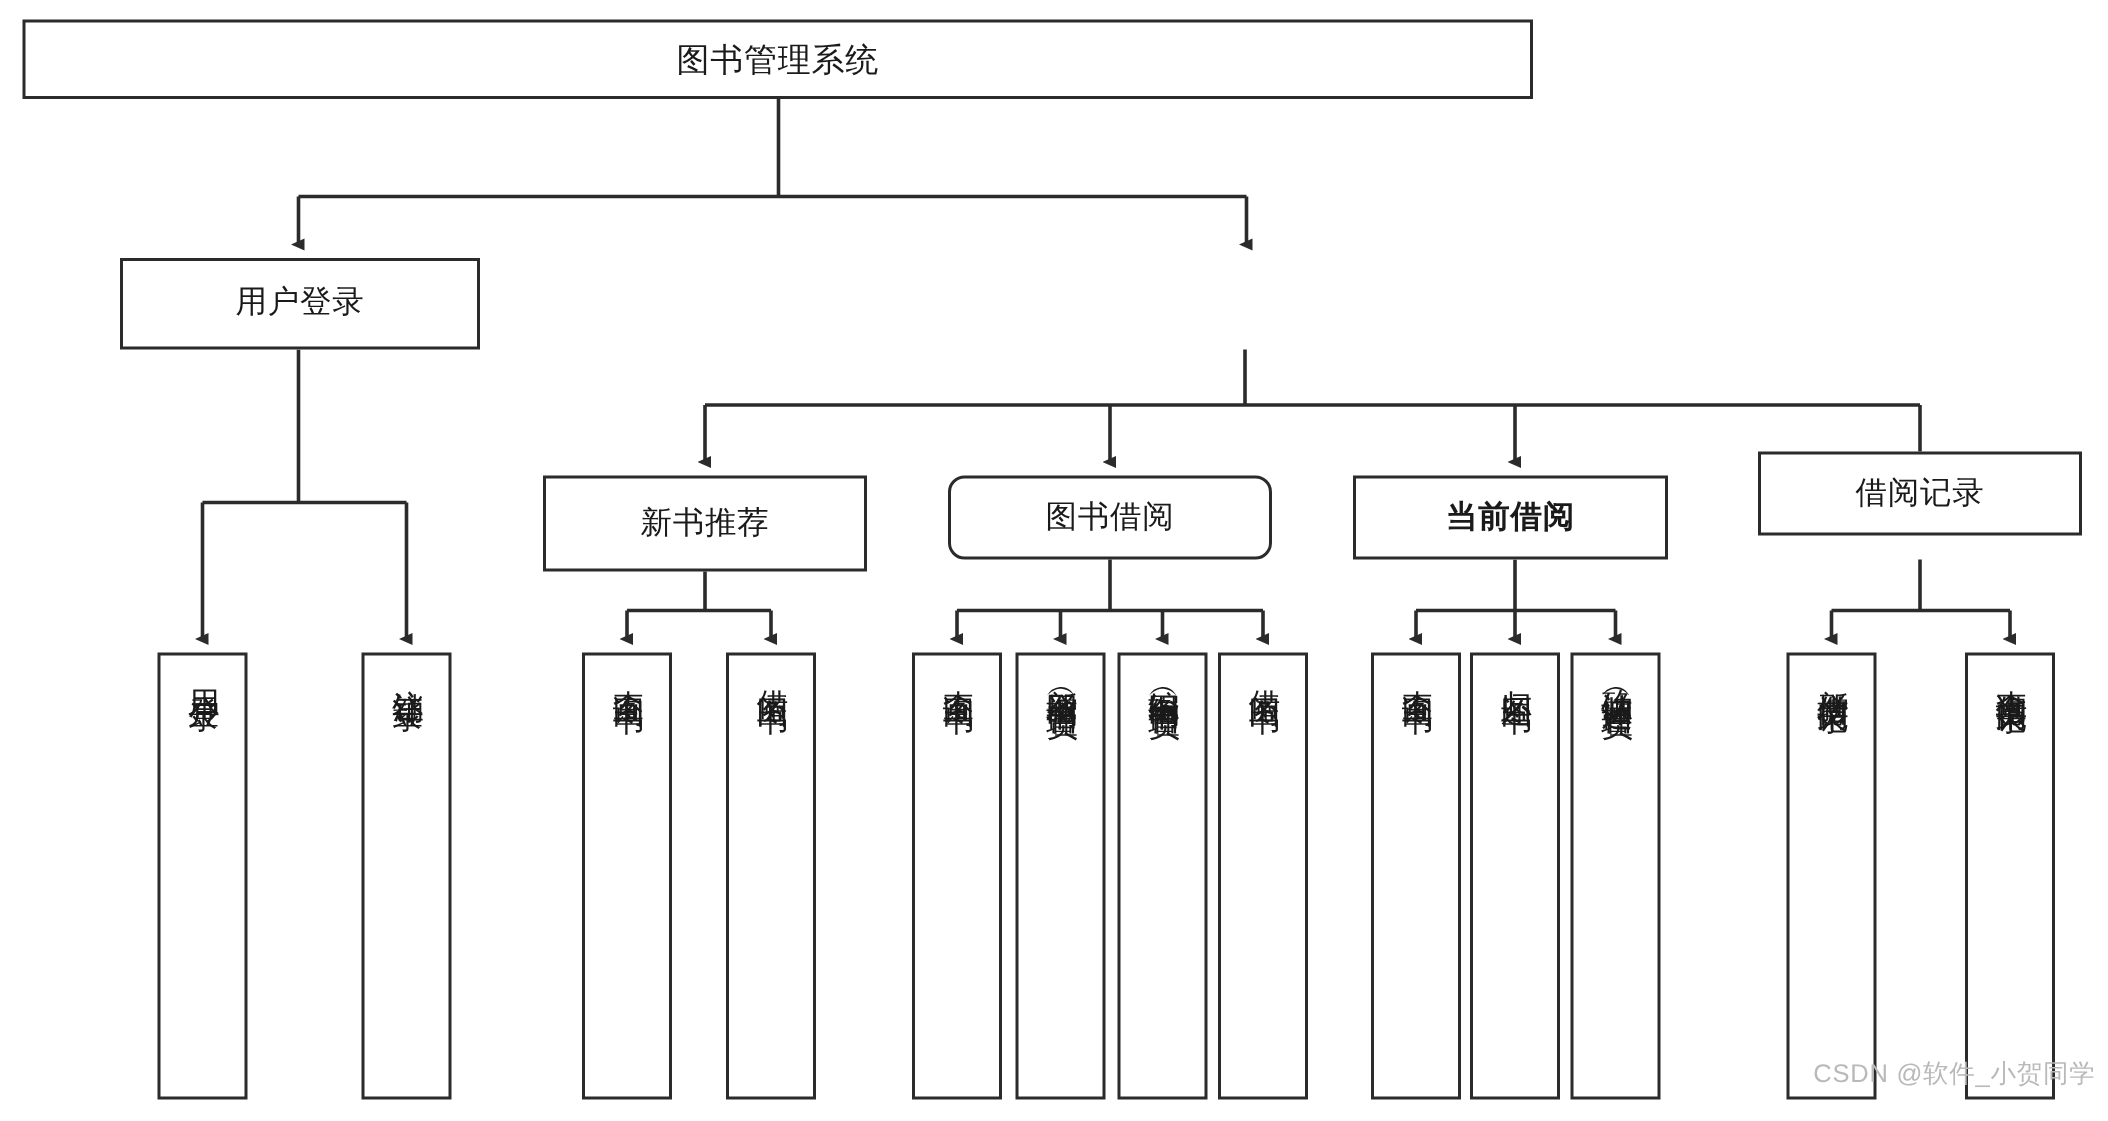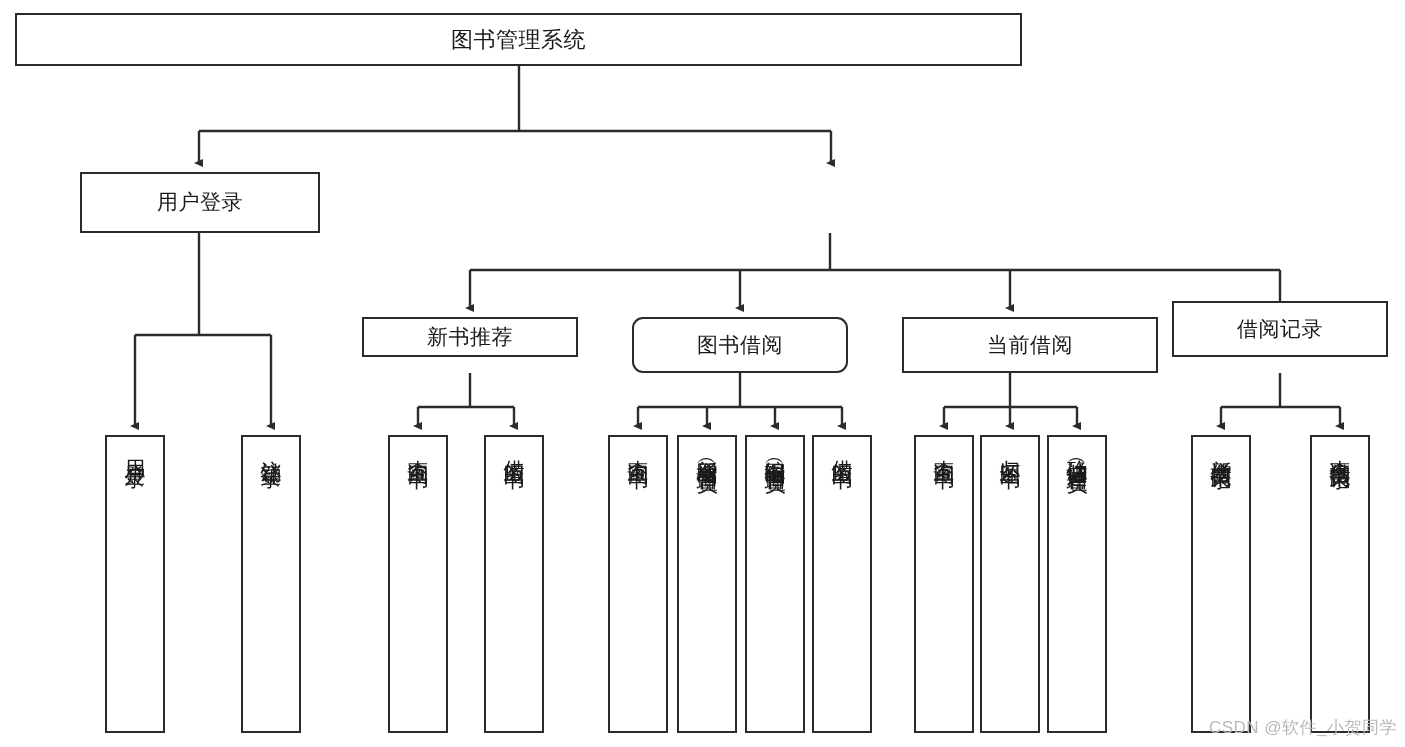--- a/index.html
+++ b/index.html
@@ -55,21 +55,21 @@
     letter-spacing: 3px;
     line-height: 1.05;
     white-space: nowrap;
   }
   .node.leaf.tall .label {
     letter-spacing: 2px;
   }
   .watermark {
     position: absolute;
     right: 8px;
-    bottom: 8px;
+    bottom: 20px;
     font-size: 17px;
     color: #b9b9b9;
     white-space: nowrap;
     letter-spacing: 0.5px;
   }
 </style>
 </head>
 <body>
 
 <div id="canvas">
@@ -126,29 +126,29 @@
 
   <div class="node root" style="left:15px; top:13px; width:1007px; height:53px;">
     <span class="label">图书管理系统</span>
   </div>
 
   <div class="node level2" style="left:80px; top:172px; width:240px; height:61px;">
     <span class="label">用户登录</span>
   </div>
 
 
-  <div class="node level2" style="left:362px; top:317px; width:216px; height:40px;">
+  <div class="node level2" style="left:362px; top:317px; width:216px; height:64px;">
     <span class="label">新书推荐</span>
   </div>
 
   <div class="node level2" style="left:632px; top:317px; width:216px; height:56px;border-radius:11px;">
     <span class="label">图书借阅</span>
   </div>
 
-  <div class="node level2" style="left:902px; top:317px; width:256px; height:56px;">
+  <div class="node level2" style="left:902px; top:317px; width:210px; height:56px;font-weight:bold;">
     <span class="label">当前借阅</span>
   </div>
 
   <div class="node level2" style="left:1172px; top:301px; width:216px; height:56px;">
     <span class="label">借阅记录</span>
   </div>
 
   <div class="node leaf" style="left:105px; top:435px; width:60px; height:298px;">
     <span class="label">用户登录</span>
   </div>

